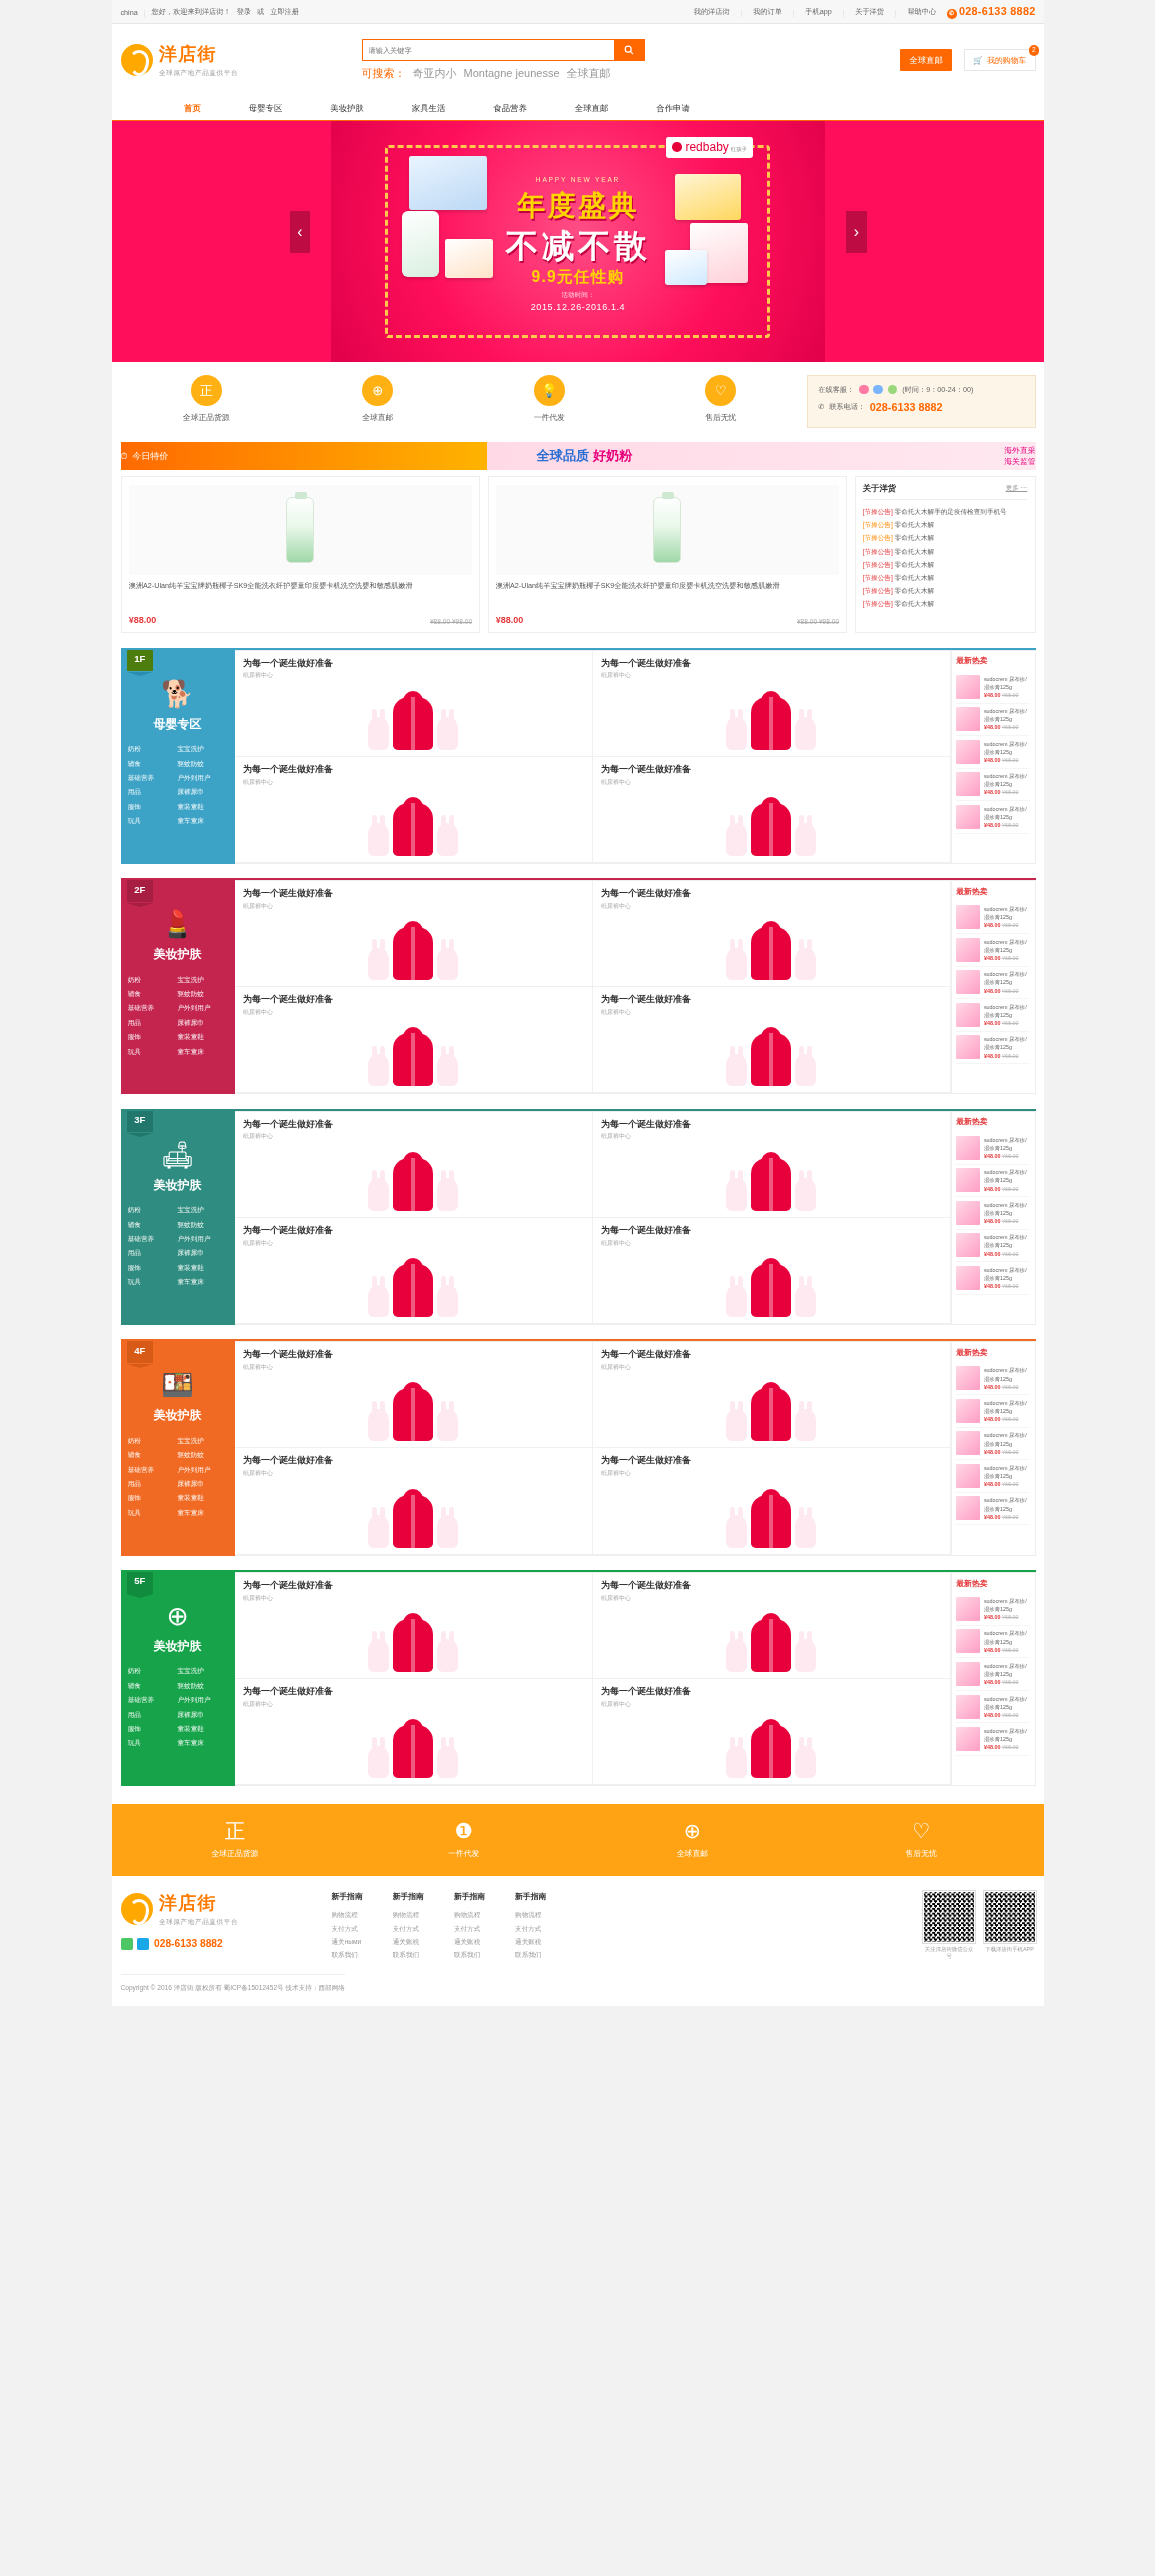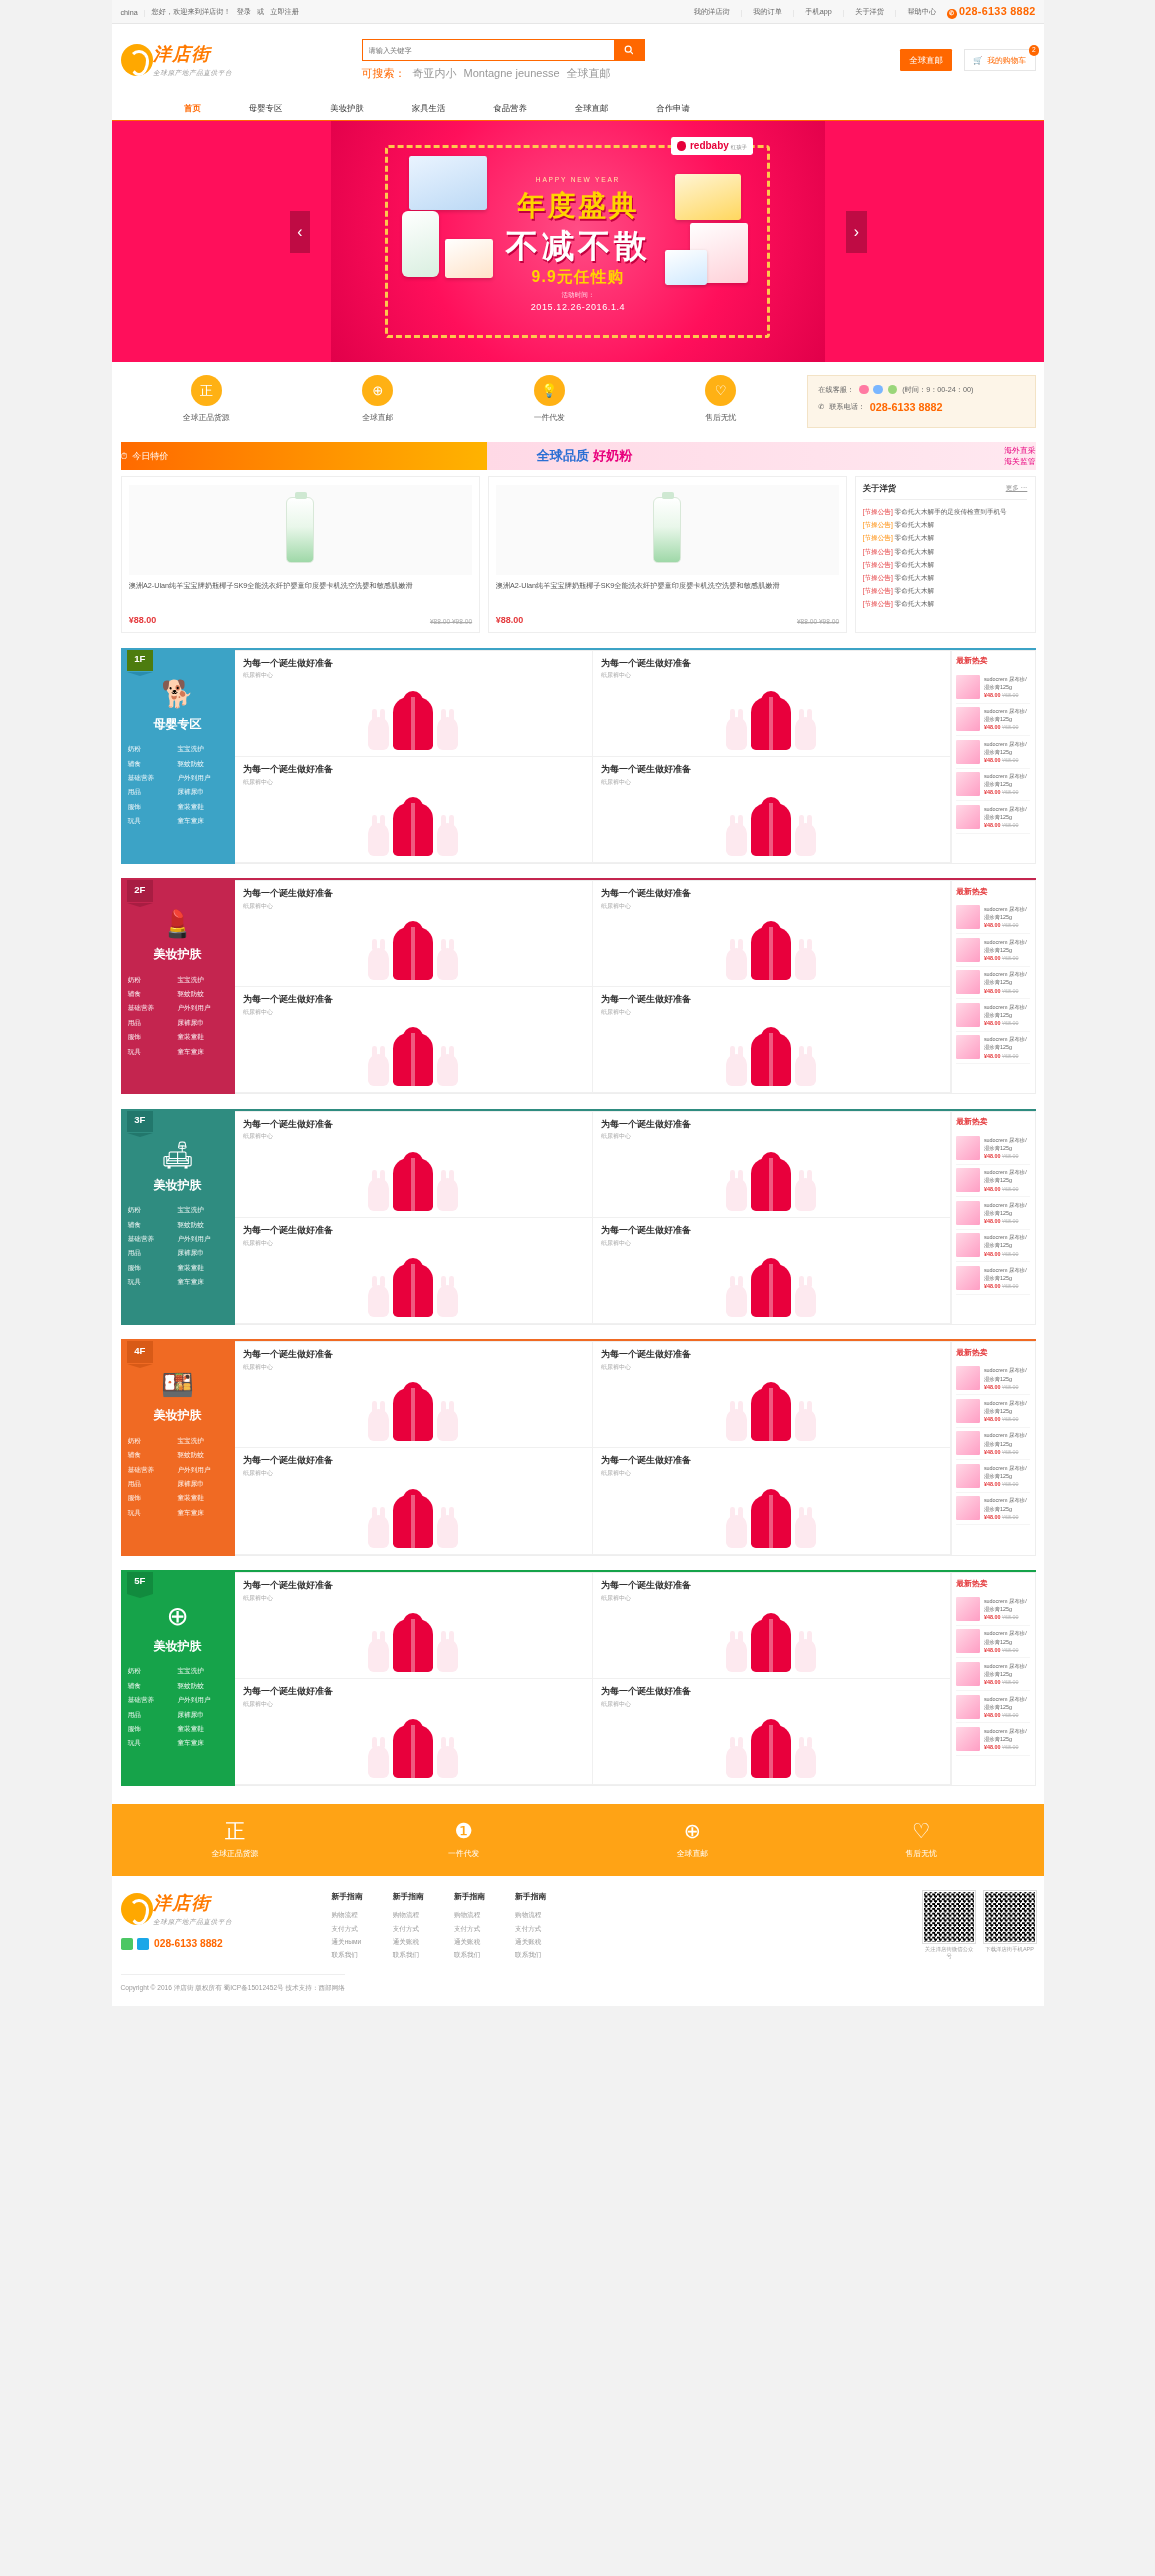--- a/index.html
+++ b/index.html
@@ -24,21 +24,21 @@
   .topbar a { color: #666; text-decoration: none; }
   .tb-sep { color: #ddd; }
   .tb-orange { color: #ff6700; }
   .tb-phone { color: #ff6700; font-size: 10.8px; font-weight: bold; letter-spacing: 0.3px; }
   .tb-phone-icon { display: inline-block; width: 9.6px; height: 9.6px; border-radius: 50%;
       background: #ff6700; color: #fff; font-size: 6px; text-align: center; line-height: 9.6px; margin-right: 2.4px;}
 
   
   .header { height: 72px; background: #fff; }
   .header .wrap { display: flex; align-items: center; height: 72px; }
-  .logo { display: flex; align-items: center; width: 199px; font-style: italic; }
+  .logo { display: flex; align-items: center; gap: 6px; width: 199px; }
   .logo-mark {
     width: 32.5px; height: 32.5px; border-radius: 50%;
     background: #ffa800; position: relative; flex: none;
   }
   .logo-mark:after {
     content: ""; position: absolute; left: 8.4px; top: 6px; width: 14.4px; height: 20.5px;
     border: 3px solid #fff; border-radius: 50% 50% 50% 50% / 40% 40% 60% 60%;
     border-left-color: transparent;
   }
   .logo-text-main { font-size: 18px; color: #ff7a00; font-weight: bold; letter-spacing: 1.2px; }
@@ -90,21 +90,21 @@
      text-shadow: 1.2px 1.8px 0 #c1003f; }
   .banner-title4 { position: absolute; top: 146px; left: 0; right: 0; text-align: center;
      font-size: 15.7px; color: #ffd400; font-weight: bold; letter-spacing: 1.2px; }
   .banner-date-label { position: absolute; top: 170px; left: 0; right: 0; text-align: center;
      font-size: 6.6px; color: #ffd7e5; }
   .banner-date { position: absolute; top: 181px; left: 0; right: 0; text-align: center;
      font-size: 9px; color: #fff; letter-spacing: 0.6px; }
   .banner-brand { position: absolute; right: 72px; top: 15.7px; background: #fff;
      border-radius: 2.4px; padding: 3.6px 6px; display: flex; align-items: center; gap: 3.6px; }
   .banner-brand-dot { width: 9.6px; height: 9.6px; border-radius: 50%; background: #e60039; }
-  .banner-brand-t1 { color: #e60039; font-size: 10px; font-weight: bold; }
+  .banner-brand-t1 { color: #e60039; font-size: 12px; font-weight: normal; }
   .banner-brand-t2 { color: #888; font-size: 5.4px; }
   .pkg { position: absolute; background: #fff; border-radius: 2.4px; box-shadow: 0 1.2px 3.6px rgba(0,0,0,.15); }
   .pkg.p1 { left: 78px; top: 35px; width: 78px; height: 54px; background: linear-gradient(160deg,#eaf4ff,#bcd9f5); }
   .pkg.p2 { left: 71px; top: 90px; width: 37px; height: 66px; background: linear-gradient(160deg,#ffffff,#d9efe0); border-radius: 6px;}
   .pkg.p3 { left: 114px; top: 118px; width: 48px; height: 39px; background: linear-gradient(160deg,#fff,#ffe3c9); }
   .pkg.p4 { right: 84px; top: 53px; width: 66px; height: 46px; background: linear-gradient(160deg,#fff5d6,#ffd75e); }
   .pkg.p5 { right: 77px; top: 102px; width: 58px; height: 60px; background: linear-gradient(160deg,#ffffff,#ffd0d8); }
   .pkg.p6 { right: 118px; top: 129px; width: 42px; height: 35px; background: linear-gradient(160deg,#fff,#cfe9ff); }
   .banner-arrow {
     position: absolute; top: 90px; width: 20.5px; height: 42px; background: rgba(0,0,0,.25);

